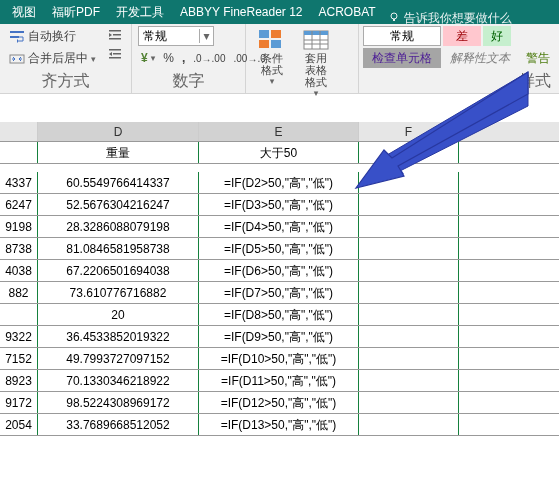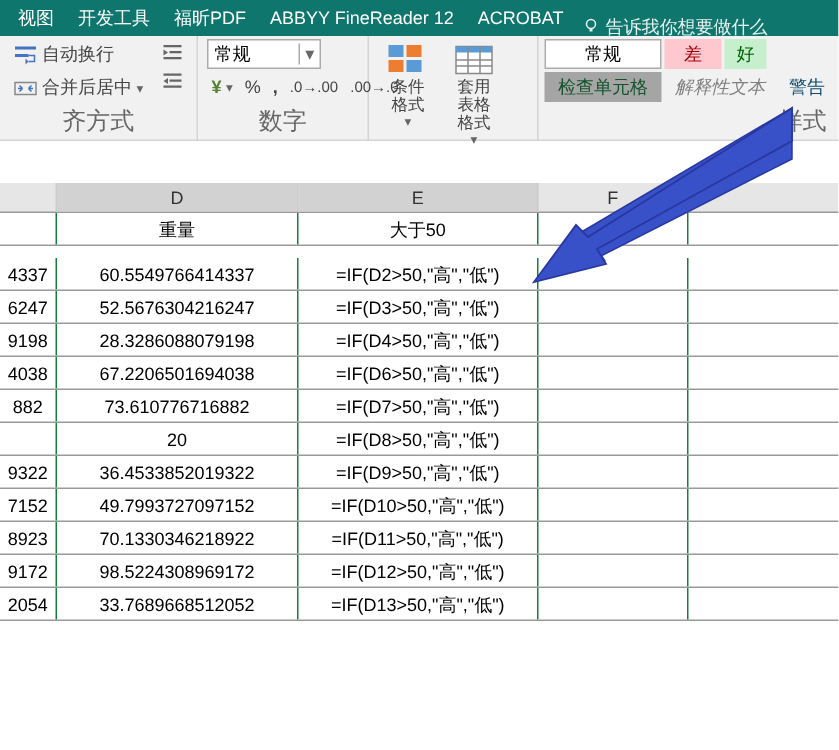--- a/index.html
+++ b/index.html
@@ -24,23 +24,23 @@
   .combo .arr { width: 14px; text-align: center; color: #666; border-left: 1px solid #ababab; }
   
   .big-btn { display: flex; flex-direction: column; align-items: center; justify-content: center; padding: 2px 4px; cursor: pointer; width: 44px; }
   .big-btn .ic { width: 32px; height: 24px; display: flex; align-items: center; justify-content: center; }
   .big-btn .lbl { font-size: 11px; text-align: center; line-height: 12px; color: #444; }
   
   .style-cell { display: inline-flex; align-items: center; justify-content: center; height: 20px; padding: 0 6px; font-size: 12px; border: 1px solid transparent; }
   .style-normal { background: #fff; border-color: #ababab; min-width: 78px; }
   .style-bad { background: #ffc7ce; color: #9c0006; min-width: 38px; }
   .style-good { background: #c6efce; color: #006100; min-width: 28px; }
-  .style-check { background: #a5a5a5; color: #14532d; min-width: 78px; }
+  .style-check { background: #a5a5a5; color: #4c1d95; min-width: 78px; }
   .style-explain { color: #7f7f7f; font-style: italic; min-width: 68px; }
-  .style-warn { color: #0c4a6e; min-width: 28px; }
+  .style-warn { color: #4d7c0f; min-width: 28px; }
   
   .sheet-area { position: relative; }
   .col-headers { display: flex; background: #e6e6e6; border-bottom: 1px solid #999; height: 20px; margin-top: 28px; }
   .col-headers .ch { border-right: 1px solid #ccc; text-align: center; line-height: 20px; color: #333; }
   .col-headers .ch.sel { background: #d2d2d2; }
   
   .row { display: flex; border-bottom: 1px solid #999; height: 22px; }
   .cell { border-right: 1px solid #15803d; padding: 0 3px; line-height: 22px; white-space: nowrap; overflow: hidden; font-size: 12px; text-align: center; }
   
   .w-c { width: 38px; }
@@ -52,22 +52,22 @@
   
   .arrow-annotation { position: absolute; top: 66px; left: 348px; width: 190px; height: 130px; pointer-events: none; z-index: 50; }
   
   .group.styles { position: absolute; right: 0; top: 0; border-right: none; border-left: 1px solid #d4d4d4; width: auto; padding-left:4px; padding-right:2px; }
 </style>
 </head>
 <body>
 
 <div class="ribbon-tabs">
   <span class="tab">视图</span>
+  <span class="tab">福昕PDF</span>
   <span class="tab">开发工具</span>
-  <span class="tab">福昕PDF</span>
   <span class="tab">ABBYY FineReader 12</span>
   <span class="tab">ACROBAT</span>
   <span class="tell-me">
     <span class="bulb">
       <svg width="12" height="12" viewBox="0 0 12 12">
           <circle cx="6" cy="5" r="3" fill="none" stroke="#fff" stroke-width="1"></circle>
           <rect x="5" y="8" width="2" height="2" fill="#fff"></rect>
         </svg>
     </span>
     <span>告诉我你想要做什么</span>
@@ -232,20 +232,26 @@
         <div class="cell w-e">=IF(D3&gt;50,"高","低")</div>
         <div class="cell w-f"></div>
       </div>
       <div class="row">
         <div class="cell w-c">9198</div>
         <div class="cell w-d">28.3286088079198</div>
         <div class="cell w-e">=IF(D4&gt;50,"高","低")</div>
         <div class="cell w-f"></div>
       </div>
       <div class="row">
+        <div class="cell w-c">8738</div>
+        <div class="cell w-d">81.0846581958738</div>
+        <div class="cell w-e">=IF(D5&gt;50,"高","低")</div>
+        <div class="cell w-f"></div>
+      </div>
+      <div class="row">
         <div class="cell w-c">4038</div>
         <div class="cell w-d">67.2206501694038</div>
         <div class="cell w-e">=IF(D6&gt;50,"高","低")</div>
         <div class="cell w-f"></div>
       </div>
       <div class="row">
         <div class="cell w-c">882</div>
         <div class="cell w-d">73.610776716882</div>
         <div class="cell w-e">=IF(D7&gt;50,"高","低")</div>
         <div class="cell w-f"></div>

